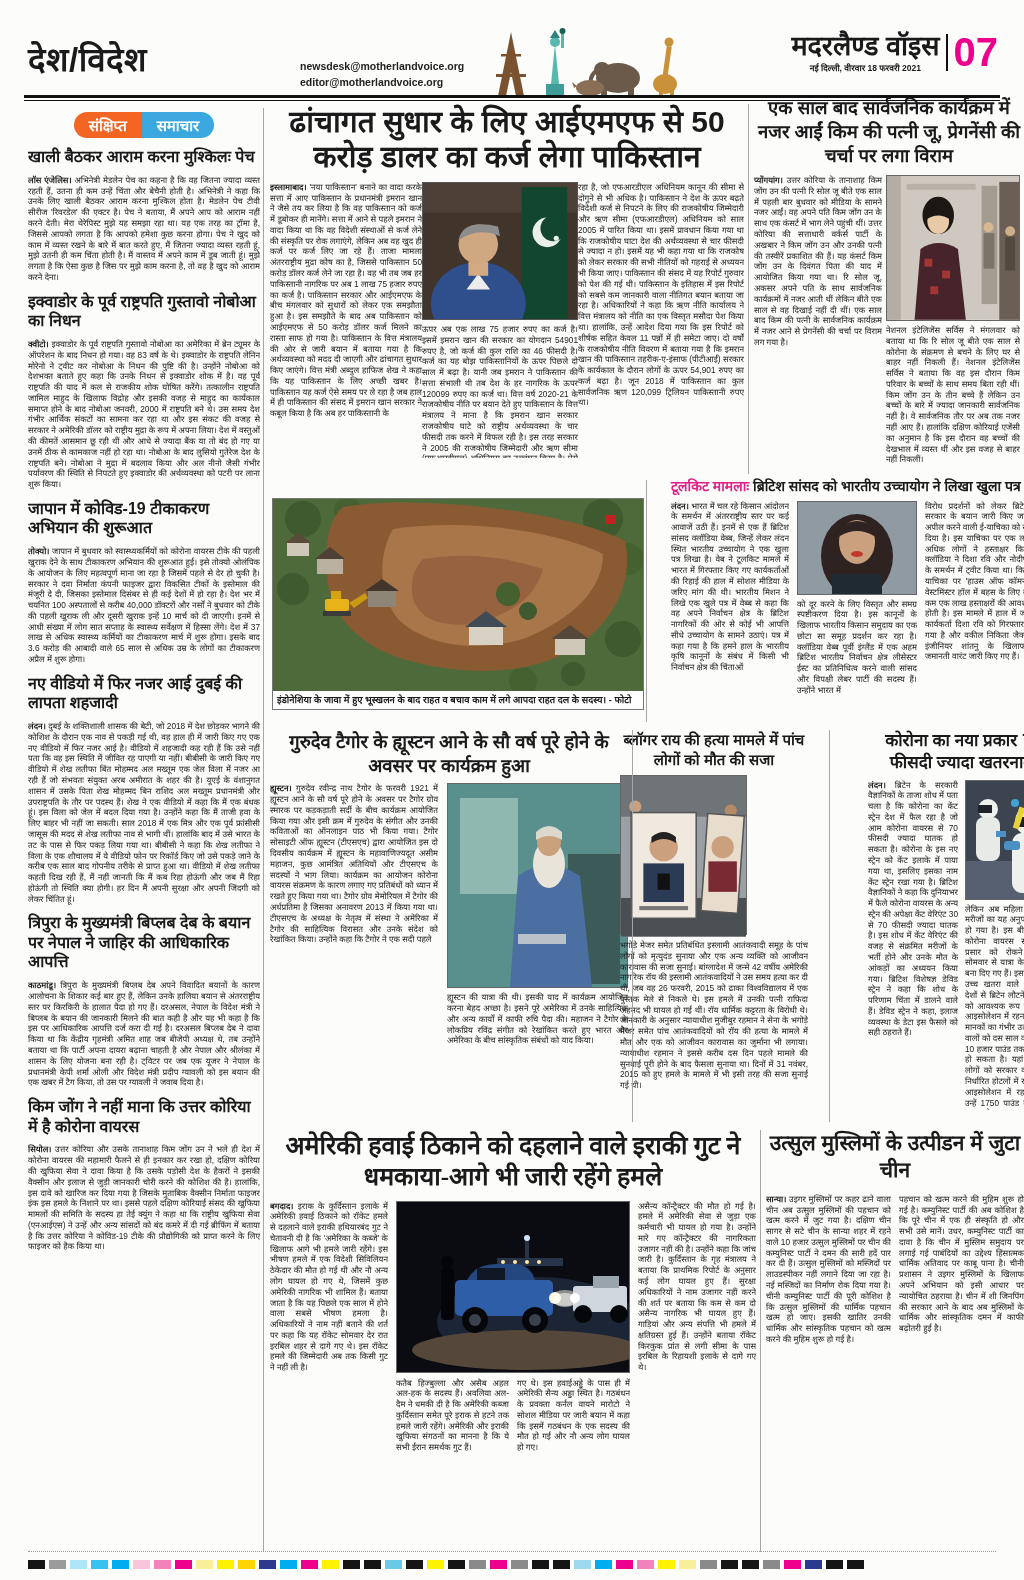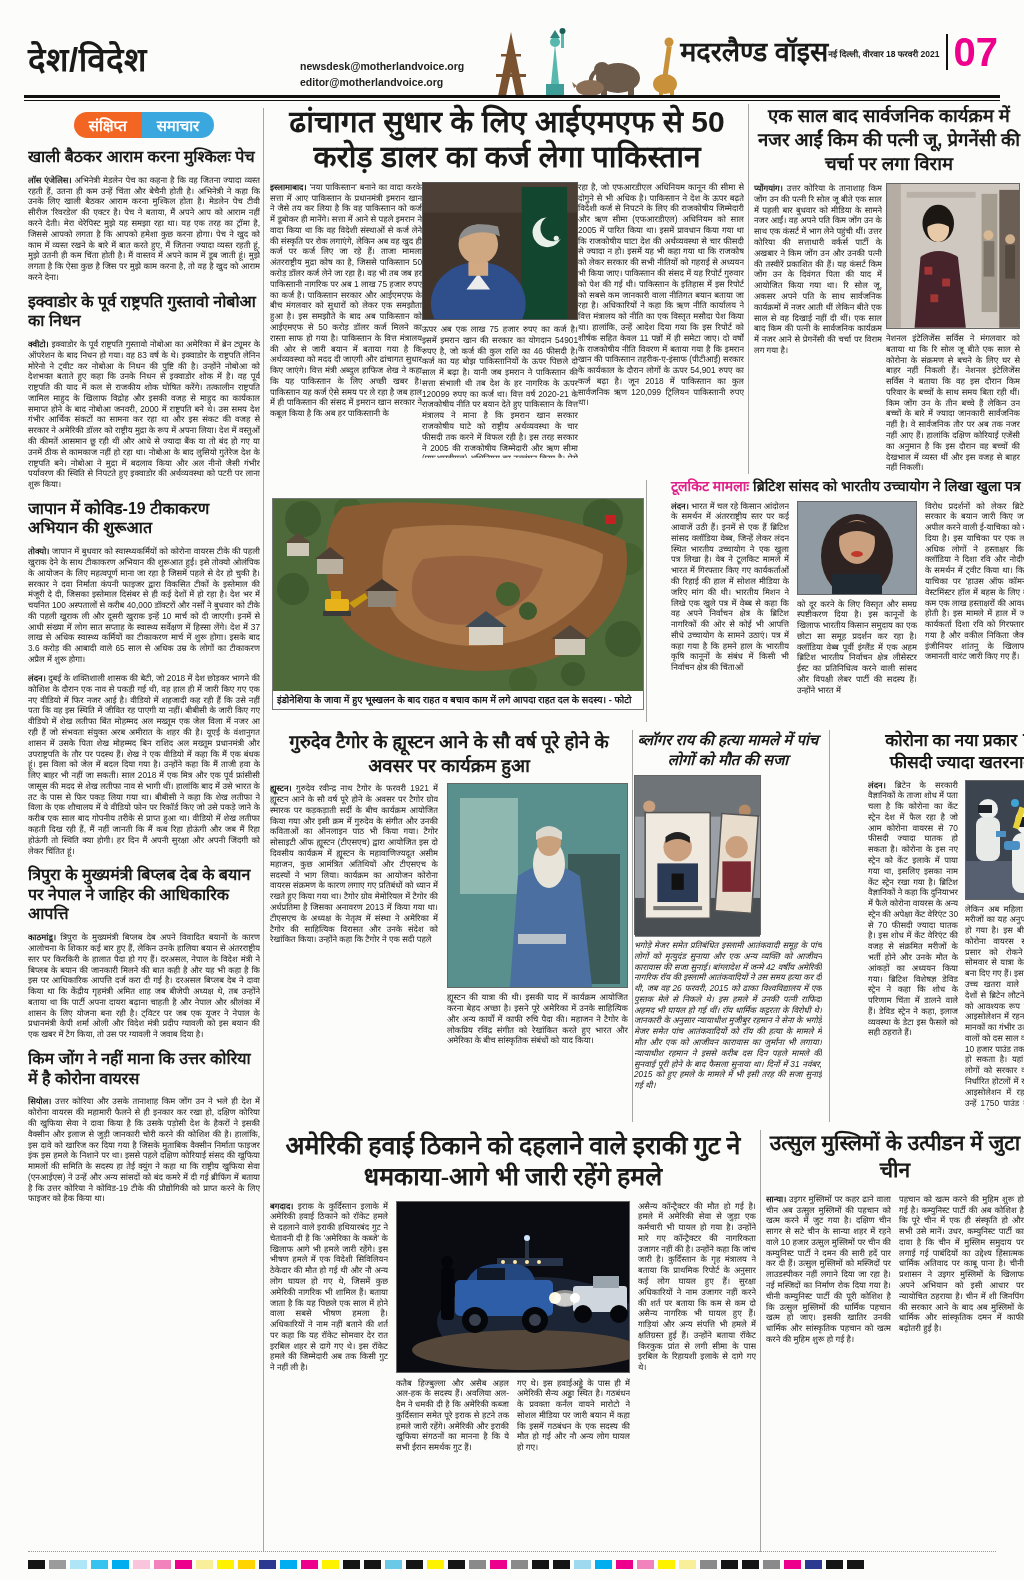--- a/index.html
+++ b/index.html
@@ -3,21 +3,21 @@
 <meta charset="utf-8">
 <style>
   html,body{margin:0;padding:0;background:#e9e7e2;}
   .page{position:relative;width:1024px;height:1580px;background:#fcfcfa;margin:0 auto;
         font-family:"Liberation Sans","DejaVu Sans",sans-serif;color:#1a1a1a;overflow:hidden;}
   
   .section-title{position:absolute;left:28px;top:36px;font-size:33px;font-weight:bold;letter-spacing:.5px;}
   .mast-emails{position:absolute;left:300px;top:58px;font-size:10.5px;font-weight:bold;line-height:1.55;color:#222;}
   .mast-art{position:absolute;left:468px;top:26px;}
   .brand{position:absolute;right:26px;top:32px;display:flex;align-items:stretch;}
-  .brand-left{display:flex;align-items:center;}
+  .brand-left{display:flex;flex-direction:column;align-items:center;}
   .brand-name{font-size:27px;font-weight:bold;line-height:1.05;}
   .brand-edition{font-size:8.5px;font-weight:bold;margin-top:2px;}
   .brand-divider{width:2px;background:#111;margin:2px 6px;}
   .brand-page{font-size:40px;font-weight:bold;line-height:1.0;}
   .rule-double{position:absolute;left:24px;right:24px;top:95px;border-top:3px solid #111;}
   .rule-double:after{content:"";position:absolute;left:0;right:0;top:2px;border-top:1px solid #111;}
   .body-text{font-size:8.3px;line-height:1.3;text-align:justify;color:#1d1d1d;}
   .body-text .dl{font-weight:bold;}
   .col{overflow:hidden;}
   .vrule{position:absolute;width:1px;background:#a6a6a6;}
@@ -41,35 +41,35 @@
   .lead-photo{border:1px solid #555;margin-bottom:4px;}
   
   .landslide{position:absolute;left:272px;top:498px;width:372px;}
   
   .toolkit{position:absolute;left:671px;top:478px;width:372px;}
   .toolkit-head{font-size:14px;line-height:1.25;font-weight:bold;}
   .toolkit-cols{display:flex;gap:8px;margin-top:5px;height:196px;}
   .toolkit-cols .col{width:118px;}
   .toolkit-photo{border:1px solid #666;margin-bottom:4px;}
   
-  .kimwife{position:absolute;left:754px;top:104px;width:270px;}
+  .kimwife{position:absolute;left:754px;top:96px;width:270px;}
   .kim-head{font-size:18.5px;line-height:1.3;font-weight:bold;text-align:center;}
   .kim-cols{display:flex;gap:4px;margin-top:7px;height:288px;}
   .kim-c1{width:128px;}
   .kim-c2{width:134px;}
   .kim-photo{border:1px solid #666;margin-bottom:4px;}
   
   .tagore{position:absolute;left:270px;top:730px;width:358px;}
   .tagore-head{font-size:18.5px;line-height:1.28;font-weight:bold;text-align:center;}
   .tagore-cols{display:flex;gap:9px;margin-top:6px;height:330px;}
   .tagore-c1{width:168px;}
   .tagore-c2{width:181px;}
   .tagore-photo{border:1px solid #666;margin-bottom:4px;}
   
-  .blogger{position:absolute;left:634px;top:730px;width:188px;font-style:italic;}
+  .blogger{position:absolute;left:620px;top:730px;width:188px;}
   .blogger-head{font-size:15px;line-height:1.3;font-weight:bold;text-align:center;}
   .blogger-row{display:flex;gap:5px;margin-top:6px;height:160px;}
   .blogger-lead{width:58px;overflow:hidden;}
   .blogger-photo{width:125px;border:1px solid #666;}
   .blogger-body{margin-top:5px;height:192px;overflow:hidden;}
   
   .corona{position:absolute;left:868px;top:730px;width:190px;}
   .corona-head{font-size:17px;line-height:1.28;font-weight:bold;text-align:center;}
   .corona-cols{display:flex;gap:7px;margin-top:6px;height:330px;}
   .corona-c1{width:90px;}
@@ -165,20 +165,21 @@
     </div>
     <div>
       <div class="brief-head">इक्वाडोर के पूर्व राष्ट्रपति गुस्तावो नोबोआ का निधन</div>
       <p class="body-text"><b class="dl">क्वीटो।</b> <span>इक्वाडोर के पूर्व राष्ट्रपति गुस्तावो नोबोआ का अमेरिका में ब्रेन ट्यूमर के ऑपरेशन के बाद निधन हो गया। वह 83 वर्ष के थे। इक्वाडोर के राष्ट्रपति लेनिन मोरेनो ने ट्वीट कर नोबोआ के निधन की पुष्टि की है। उन्होंने नोबोआ को देशभक्त बताते हुए कहा कि उनके निधन से इक्वाडोर शोक में है। वह पूर्व राष्ट्रपति की याद में कल से राजकीय शोक घोषित करेंगे। तत्कालीन राष्ट्रपति जामिल माहुद के खिलाफ विद्रोह और इसकी वजह से माहुद का कार्यकाल समाप्त होने के बाद नोबोआ जनवरी, 2000 में राष्ट्रपति बने थे। उस समय देश गंभीर आर्थिक संकटों का सामना कर रहा था और इस संकट की वजह से सरकार ने अमेरिकी डॉलर को राष्ट्रीय मुद्रा के रूप में अपना लिया। देश में वस्तुओं की कीमतें आसमान छू रही थीं और आधे से ज्यादा बैंक या तो बंद हो गए या उनमें ठीक से कामकाज नहीं हो रहा था। नोबोआ के बाद लुसियो गुतेरेज देश के राष्ट्रपति बने। नोबोआ ने मुद्रा में बदलाव किया और अल नीनो जैसी गंभीर पर्यावरण की स्थिति से निपटते हुए इक्वाडोर की अर्थव्यवस्था को पटरी पर लाना शुरू किया।</span></p>
     </div>
     <div>
       <div class="brief-head">जापान में कोविड-19 टीकाकरण अभियान की शुरूआत</div>
       <p class="body-text"><b class="dl">तोक्यो।</b> <span>जापान में बुधवार को स्वास्थ्यकर्मियों को कोरोना वायरस टीके की पहली खुराक देने के साथ टीकाकरण अभियान की शुरूआत हुई। इसे तोक्यो ओलंपिक के आयोजन के लिए महत्वपूर्ण माना जा रहा है जिसमें पहले से देर हो चुकी है। सरकार ने दवा निर्माता कंपनी फाइजर द्वारा विकसित टीकों के इस्तेमाल की मंजूरी दे दी, जिसका इस्तेमाल दिसंबर से ही कई देशों में हो रहा है। देश भर में चयनित 100 अस्पतालों से करीब 40,000 डॉक्टरों और नर्सों ने बुधवार को टीके की पहली खुराक ली और दूसरी खुराक इन्हें 10 मार्च को दी जाएगी। इनमें से आधी संख्या में लोग सात सप्ताह के स्वास्थ्य सर्वेक्षण में हिस्सा लेंगे। देश में 37 लाख से अधिक स्वास्थ्य कर्मियों का टीकाकरण मार्च में शुरू होगा। इसके बाद 3.6 करोड़ की आबादी वाले 65 साल से अधिक उम्र के लोगों का टीकाकरण अप्रैल में शुरू होगा।</span></p>
     </div>
     <div>
+      <div class="brief-head">नए वीडियो में फिर नजर आई दुबई की लापता शहजादी</div>
       <p class="body-text"><b class="dl">लंदन।</b> <span>दुबई के शक्तिशाली शासक की बेटी, जो 2018 में देश छोड़कर भागने की कोशिश के दौरान एक नाव से पकड़ी गई थी, वह हाल ही में जारी किए गए एक नए वीडियो में फिर नजर आई है। वीडियो में शहजादी कह रही हैं कि उसे नहीं पता कि वह इस स्थिति में जीवित रह पाएगी या नहीं। बीबीसी के जारी किए गए वीडियो में शेख लतीफा बिंत मोहम्मद अल मख्तूम एक जेल विला में नजर आ रही हैं जो संभवतः संयुक्त अरब अमीरात के शहर की है। यूएई के वंशानुगत शासन में उसके पिता शेख मोहम्मद बिन राशिद अल मख्तूम प्रधानमंत्री और उपराष्ट्रपति के तौर पर पदस्थ हैं। शेख ने एक वीडियो में कहा कि मैं एक बंधक हूं। इस विला को जेल में बदल दिया गया है। उन्होंने कहा कि मैं ताजी हवा के लिए बाहर भी नहीं जा सकती। साल 2018 में एक मित्र और एक पूर्व फ्रांसीसी जासूस की मदद से शेख लतीफा नाव से भागी थीं। हालांकि बाद में उसे भारत के तट के पास से फिर पकड़ लिया गया था। बीबीसी ने कहा कि शेख लतीफा ने विला के एक शौचालय में ये वीडियो फोन पर रिकॉर्ड किए जो उसे पकड़े जाने के करीब एक साल बाद गोपनीय तरीके से प्राप्त हुआ था। वीडियो में शेख लतीफा कहती दिख रही हैं, मैं नहीं जानती कि मैं कब रिहा होऊंगी और जब मैं रिहा होऊंगी तो स्थिति क्या होगी। हर दिन मैं अपनी सुरक्षा और अपनी जिंदगी को लेकर चिंतित हूं।</span></p>
     </div>
     <div>
       <div class="brief-head">त्रिपुरा के मुख्यमंत्री बिप्लब देब के बयान पर नेपाल ने जाहिर की आधिकारिक आपत्ति</div>
       <p class="body-text"><b class="dl">काठमांडू।</b> <span>त्रिपुरा के मुख्यमंत्री बिप्लब देब अपने विवादित बयानों के कारण आलोचना के शिकार कई बार हुए हैं, लेकिन उनके हालिया बयान से अंतरराष्ट्रीय स्तर पर किरकिरी के हालात पैदा हो गए हैं। दरअसल, नेपाल के विदेश मंत्री ने बिप्लब के बयान की जानकारी मिलने की बात कही है और यह भी कहा है कि इस पर आधिकारिक आपत्ति दर्ज करा दी गई है। दरअसल बिप्लब देब ने दावा किया था कि केंद्रीय गृहमंत्री अमित शाह जब बीजेपी अध्यक्ष थे, तब उन्होंने बताया था कि पार्टी अपना दायरा बढ़ाना चाहती है और नेपाल और श्रीलंका में शासन के लिए योजना बना रही है। ट्विटर पर जब एक यूजर ने नेपाल के प्रधानमंत्री केपी शर्मा ओली और विदेश मंत्री प्रदीप ग्यावली को इस बयान की एक खबर में टैग किया, तो उस पर ग्यावली ने जवाब दिया है।</span></p>
     </div>
     <div>
       <div class="brief-head">किम जोंग ने नहीं माना कि उत्तर कोरिया में है कोरोना वायरस</div>
       <p class="body-text"><b class="dl">सियोल।</b> <span>उत्तर कोरिया और उसके तानाशाह किम जोंग उन ने भले ही देश में कोरोना वायरस की महामारी फैलने से ही इनकार कर रखा हो, दक्षिण कोरिया की खुफिया सेवा ने दावा किया है कि उसके पड़ोसी देश के हैकरों ने इसकी वैक्सीन और इलाज से जुड़ी जानकारी चोरी करने की कोशिश की है। हालांकि, इस दावे को खारिज कर दिया गया है जिसके मुताबिक वैक्सीन निर्माता फाइजर इंक इस हमले के निशाने पर था। इससे पहले दक्षिण कोरियाई संसद की खुफिया मामलों की समिति के सदस्य हा तेई क्युंग ने कहा था कि राष्ट्रीय खुफिया सेवा (एनआईएस) ने उन्हें और अन्य सांसदों को बंद कमरे में दी गई ब्रीफिंग में बताया है कि उत्तर कोरिया ने कोविड-19 टीके की प्रौद्योगिकी को प्राप्त करने के लिए फाइजर को हैक किया था।</span></p>
     </div>

